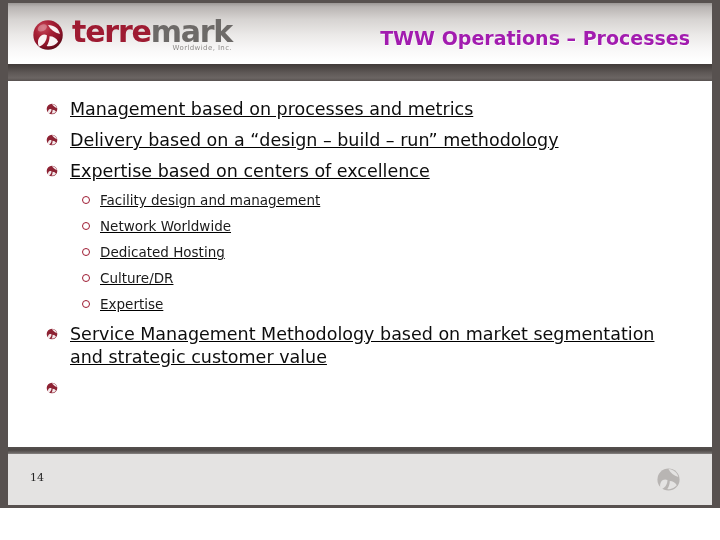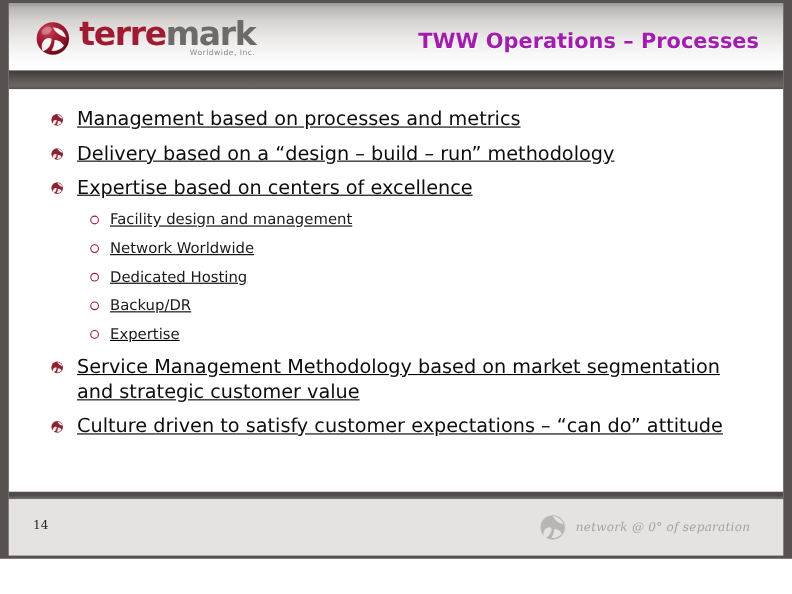--- a/index.html
+++ b/index.html
@@ -308,21 +308,21 @@
             <li class="b2">
               <span class="b2-marker"></span>
               <span>Network Worldwide</span>
             </li>
             <li class="b2">
               <span class="b2-marker"></span>
               <span>Dedicated Hosting</span>
             </li>
             <li class="b2">
               <span class="b2-marker"></span>
-              <span>Backup/DR</span>
+              <span>Culture/DR</span>
             </li>
             <li class="b2">
               <span class="b2-marker"></span>
               <span>Expertise</span>
             </li>
           </ul>
         </div>
       </li>
 
       <li class="b1">
@@ -335,33 +335,31 @@
         <span>Service Management Methodology based on market segmentation and strategic customer value</span>
       </li>
 
       <li class="b1">
         <svg class="b1-marker" viewBox="0 0 12 12">
           <circle cx="6" cy="6" r="5.3" fill="#8d2233"></circle>
           <path d="M6 1.1 C8.5 1.4 10.4 3 11 5.2 C8.9 4.6 7.1 3.2 6 1.1 Z" fill="#ffffff" opacity="0.9"></path>
           <path d="M5.5 6.2 C5.5 8.4 4.3 10.1 2.4 10.8 C1.6 9.2 1.9 7.2 3.3 6.3 C4 5.9 4.8 5.9 5.5 6.2 Z" fill="#ffffff" opacity="0.9"></path>
           <path d="M6.6 6.7 C8.1 6.7 9.4 7.5 10 8.8 C8.9 10.2 7.1 10.9 5.5 10.5 C6.3 9.4 6.6 8.1 6.6 6.7 Z" fill="#ffffff" opacity="0.9"></path>
         </svg>
-        <span>Culture driven to satisfy customer expectations – “can do” attitude</span>
       </li>
 
     </ul>
   </div>
 
   <div class="footer-divider"></div>
   <div class="footer-band">
     <div class="page-number">14</div>
     <div class="footer-brand">
       <svg class="footer-mark" viewBox="0 0 28 28">
         <circle cx="14" cy="14" r="11.5" fill="#b8b5b3"></circle>
         <path d="M14 3.2 C19 3.6 22.9 6.8 24.2 11.3 C19.6 10.1 15.9 7.2 14 3.2 Z" fill="#e4e3e2"></path>
         <path d="M12.9 14.5 C12.9 19.2 10.3 22.8 6.2 24.3 C4.5 21 5.1 16.6 8.2 14.6 C9.6 13.7 11.4 13.7 12.9 14.5 Z" fill="#e4e3e2"></path>
         <path d="M15.3 15.5 C18.5 15.5 21.3 17.2 22.6 20 C20.2 23 16.2 24.6 12.8 23.8 C14.4 21.4 15.3 18.5 15.3 15.5 Z" fill="#e4e3e2"></path>
       </svg>
-      <div class="footer-tagline">network @ 0° of separation</div>
     </div>
   </div>
 
 </div>
 
 </body></html>

